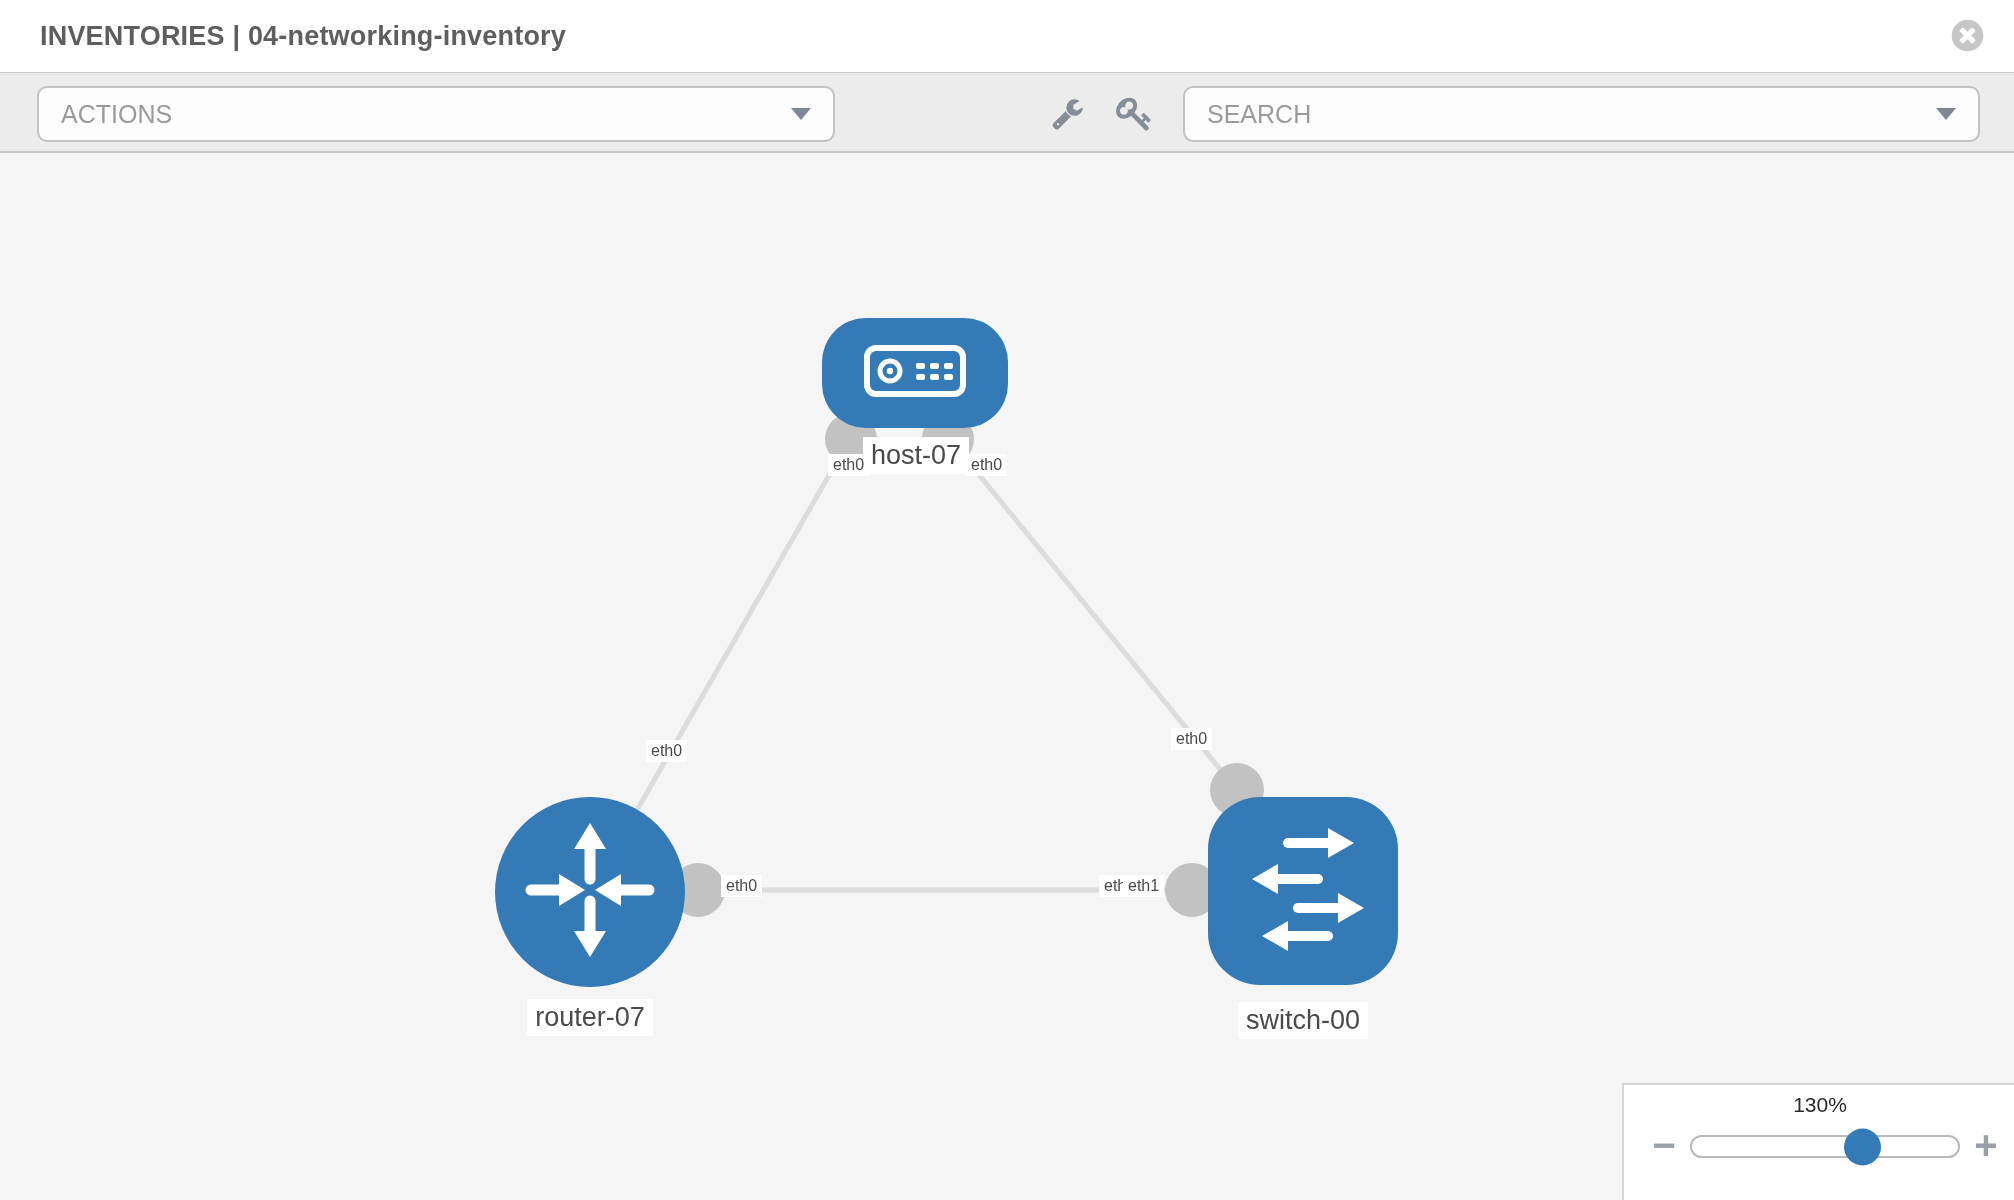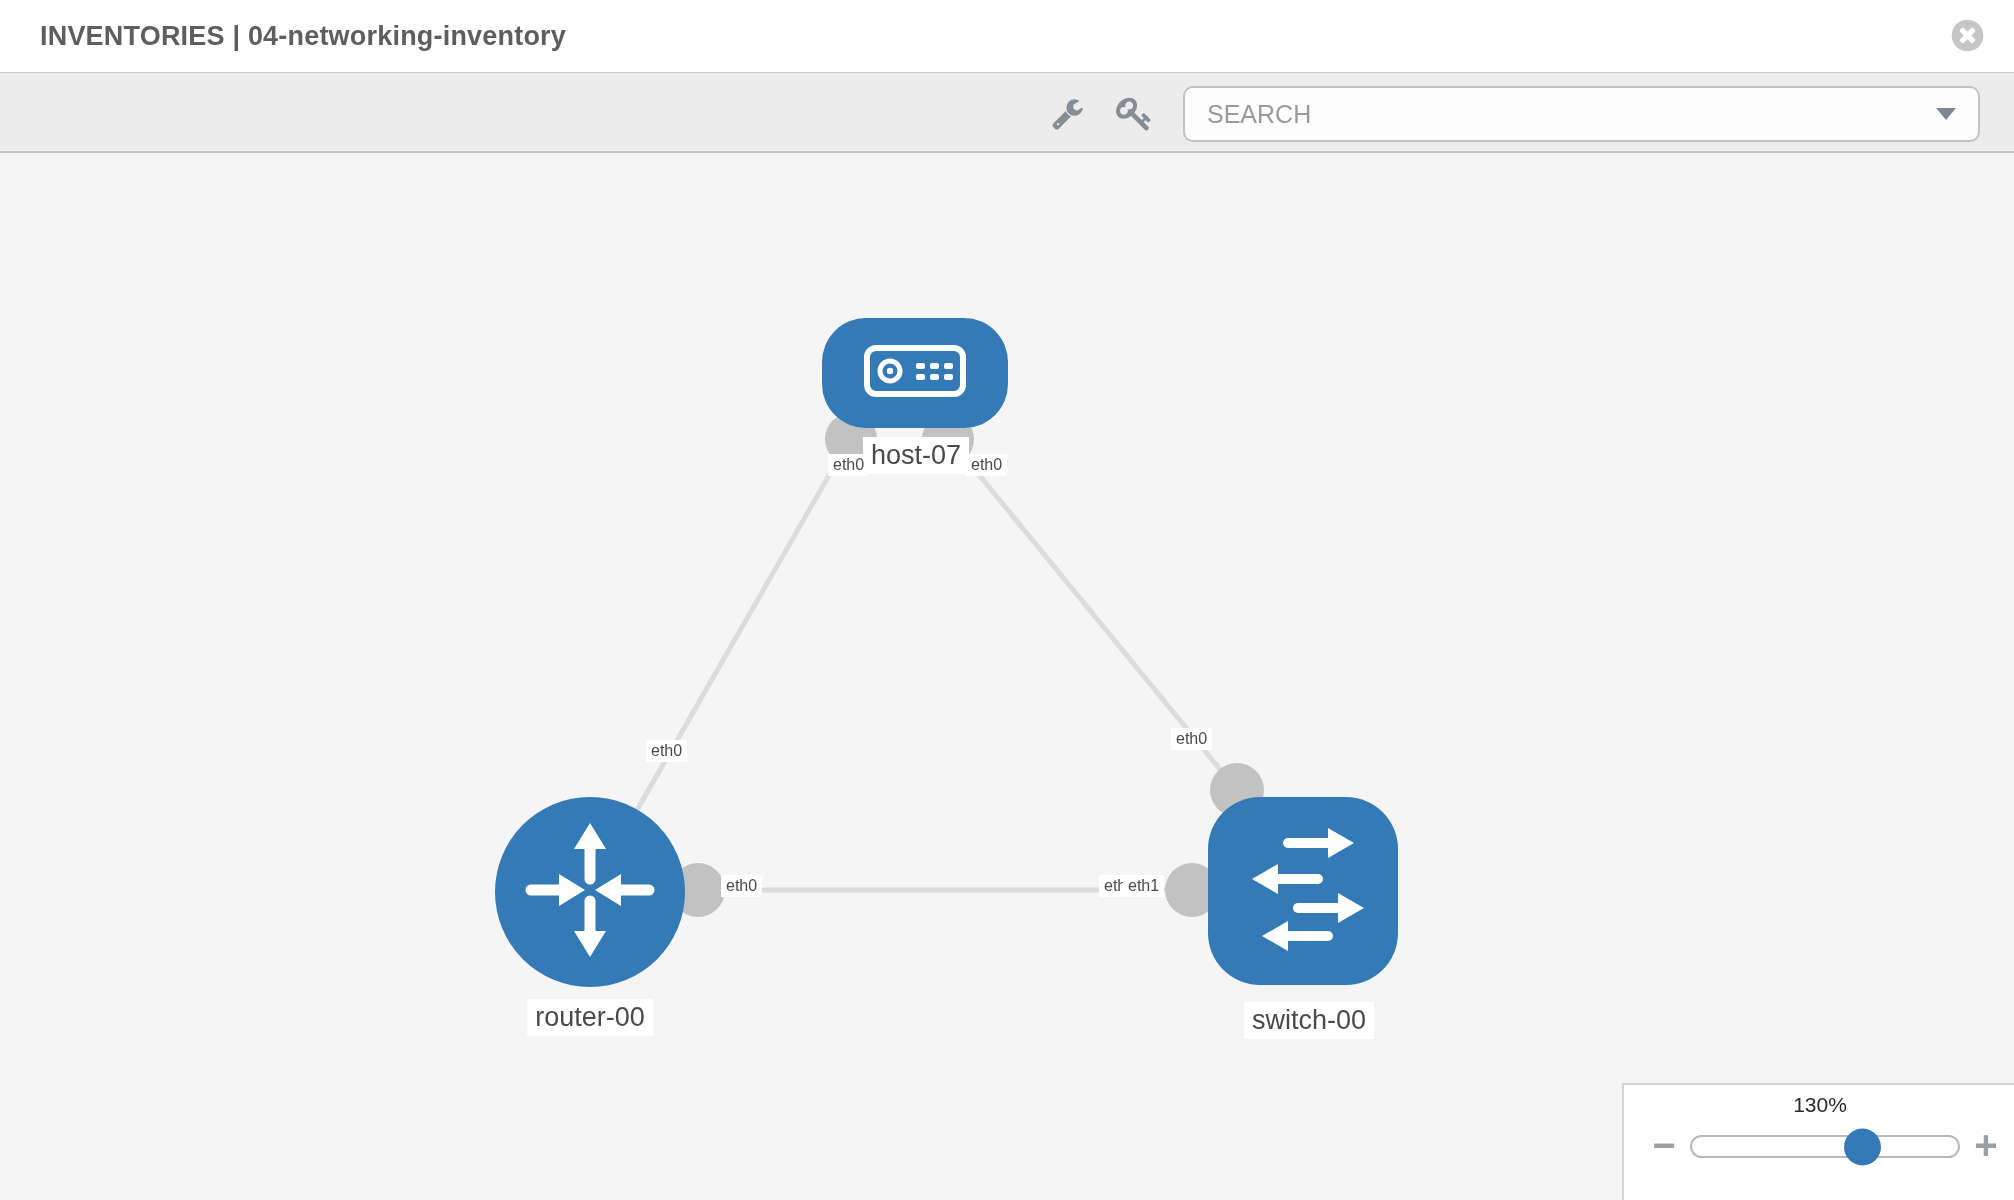--- a/index.html
+++ b/index.html
@@ -63,21 +63,21 @@
   .node-router { left: 495px;  top: 644px; width: 190px; height: 190px; border-radius: 50%; }
   .node-switch { left: 1208px; top: 644px; width: 190px; height: 188px; border-radius: 52px; }
 
   .node-label {
     position: absolute; transform: translateX(-50%);
     background: #ffffff; color: #4a4a4a; font-size: 27px;
     padding: 3px 8px; white-space: nowrap;
   }
   .label-host   { left: 916px;  top: 284px; }
   .label-router { left: 590px;  top: 846px; }
-  .label-switch { left: 1303px; top: 849px; margin-left: 6px; }
+  .label-switch { left: 1303px; top: 849px; }
 
   .eth-label {
     position: absolute; background: #ffffff; color: #4a4a4a;
     font-size: 16px; padding: 2px 5px; white-space: nowrap; line-height: 1.1;
   }
   .eth-hr-host   { left: 828px;  top: 301px; }
   .eth-hs-host   { left: 966px;  top: 301px; }
   .eth-hr-router { left: 646px;  top: 587px; }
   .eth-hs-switch { left: 1171px; top: 575px; }
   .eth-rs-router { left: 721px;  top: 722px; }
@@ -121,20 +121,24 @@
   <button class="close-btn">
     <span>
       <svg viewBox="0 0 1792 1792">
           <path d="M1277 1122q0-26-19-45l-181-181 181-181q19-19 19-45 0-27-19-46l-90-90q-19-19-46-19-26 0-45 19l-181 181-181-181q-19-19-45-19-27 0-46 19l-90 90q-19 19-19 46 0 26 19 45l181 181-181 181q-19 19-19 45 0 27 19 46l90 90q19 19 46 19 26 0 45-19l181-181 181 181q19 19 45 19 27 0 46-19l90-90q19-19 19-46zm387-226q0 209-103 385.5T1281.5 1561 896 1664t-385.5-103T231 1281.5 128 896t103-385.5T510.5 231 896 128t385.5 103T1561 510.5 1664 896z"></path>
         </svg>
     </span>
   </button>
 </div>
 
 <div class="toolbar">
+  <div class="select-box actions-box">
+    <span>ACTIONS</span>
+    <span class="caret"></span>
+  </div>
 
   <button class="tool-btn wrench-btn">
     <span>
       <svg width="33" height="33" viewBox="0 0 1792 1792">
           <path d="M448 1472q0-26-19-45t-45-19-45 19-19 45 19 45 45 19 45-19 19-45zm644-420l-682 682q-37 37-90 37-52 0-91-37l-106-108q-38-36-38-90 0-53 38-91l681-681q39 98 114.5 173.5T1092 1052zm634-435q0 39-23 106-47 134-164.5 217.5T1280 1024q-185 0-316.5-131.5T832 576t131.5-316.5T1280 128q58 0 121.5 16.5T1509 191q16 11 16 28t-16 28l-293 169v224l193 107q5-3 79-48.5t135.5-81 70.5-35.5q15 0 23.5 10t8.5 25z"></path>
         </svg>
     </span>
   </button>
 
   <button class="tool-btn key-btn">
@@ -210,21 +214,21 @@
           <line x1="90" y1="113" x2="134" y2="113"></line>
           <polygon points="156,113 130,98 130,128" stroke="none"></polygon>
           <line x1="120" y1="141" x2="76" y2="141"></line>
           <polygon points="54,141 80,126 80,156" stroke="none"></polygon>
         </g>
       </svg>
     </span>
   </div>
 
   <div class="node-label label-host">host-07</div>
-  <div class="node-label label-router">router-00</div>
+  <div class="node-label label-router">router-07</div>
   <div class="node-label label-switch">switch-00</div>
 
   <div class="eth-label eth-hr-host">eth0</div>
   <div class="eth-label eth-hs-host">eth0</div>
   <div class="eth-label eth-hr-router">eth0</div>
   <div class="eth-label eth-hs-switch">eth0</div>
   <div class="eth-label eth-rs-router">eth0</div>
   <div class="eth-label eth-rs-switch-back">eth0</div>
   <div class="eth-label eth-rs-switch-front">eth1</div>
 

